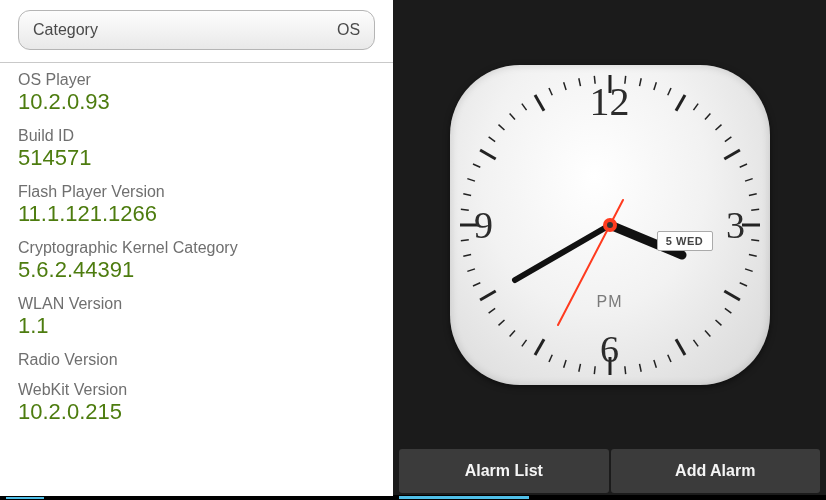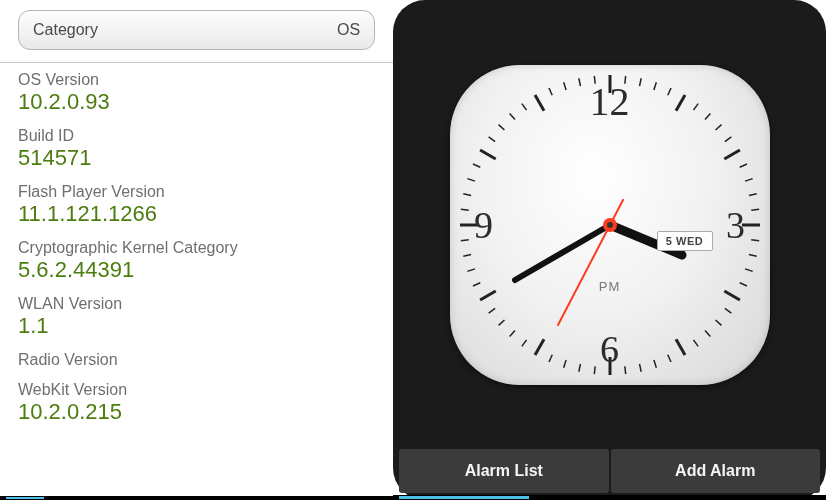--- a/index.html
+++ b/index.html
@@ -66,21 +66,20 @@
     background: #4fbfe8;
   }
 
   .right-pane {
     width: 456px;
     height: 500px;
     background: #1b1b1b;
     display: flex;
     flex-direction: column;
     position: relative;
-    border-radius: 32px;
   }
   .clock-area {
     flex: 1;
     display: flex;
     align-items: center;
     justify-content: center;
   }
   .clock-face {
     width: 320px;
     height: 320px;
@@ -107,23 +106,23 @@
     color: #444;
     display: flex;
     align-items: center;
     justify-content: center;
     letter-spacing: 0.5px;
     font-weight: bold;
   }
   .ampm {
     position: absolute;
     left: 50%;
-    top: 214px;
+    top: 228px;
     transform: translateX(-50%);
-    font-size: 13px;
+    font-size: 16px;
     color: #7a7a7a;
     letter-spacing: 1px;
   }
   .numeral {
     position: absolute;
     font-family: Georgia, "Times New Roman", serif;
     color: #2c2c2c;
     transform: translate(-50%, -50%);
   }
   .n12 { left: 160px; top: 36px; font-size: 40px; font-weight: 500; }
@@ -168,21 +167,21 @@
 <body>
 
 <div class="left-pane">
   <div class="category-bar">
     <span>Category</span>
     <span>OS</span>
   </div>
   <div class="divider"></div>
   <div class="info-list">
     <div class="info-item">
-      <div class="info-label">OS Version</div>
+      <div class="info-label">OS Player</div>
       <div class="info-value">10.2.0.93</div>
     </div>
     <div class="info-item">
       <div class="info-label">Build ID</div>
       <div class="info-value">514571</div>
     </div>
     <div class="info-item">
       <div class="info-label">Flash Player Version</div>
       <div class="info-value">11.1.121.1266</div>
     </div>

